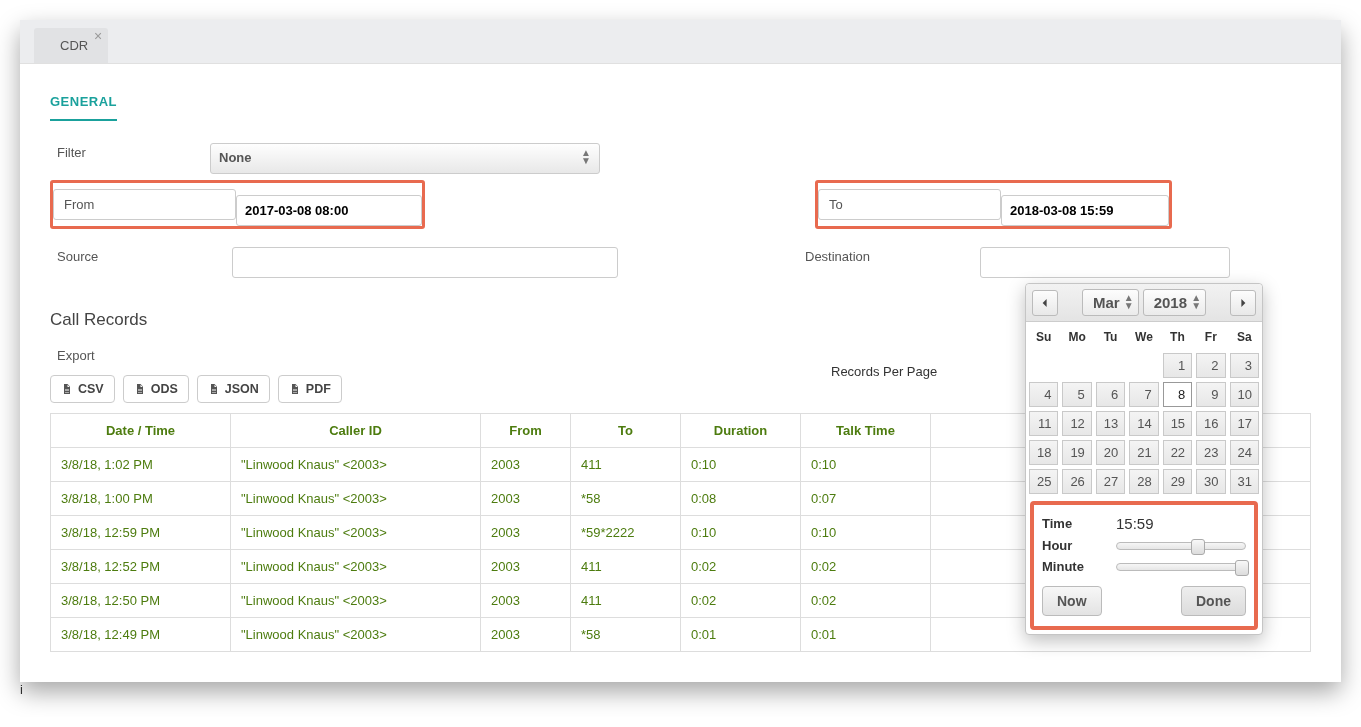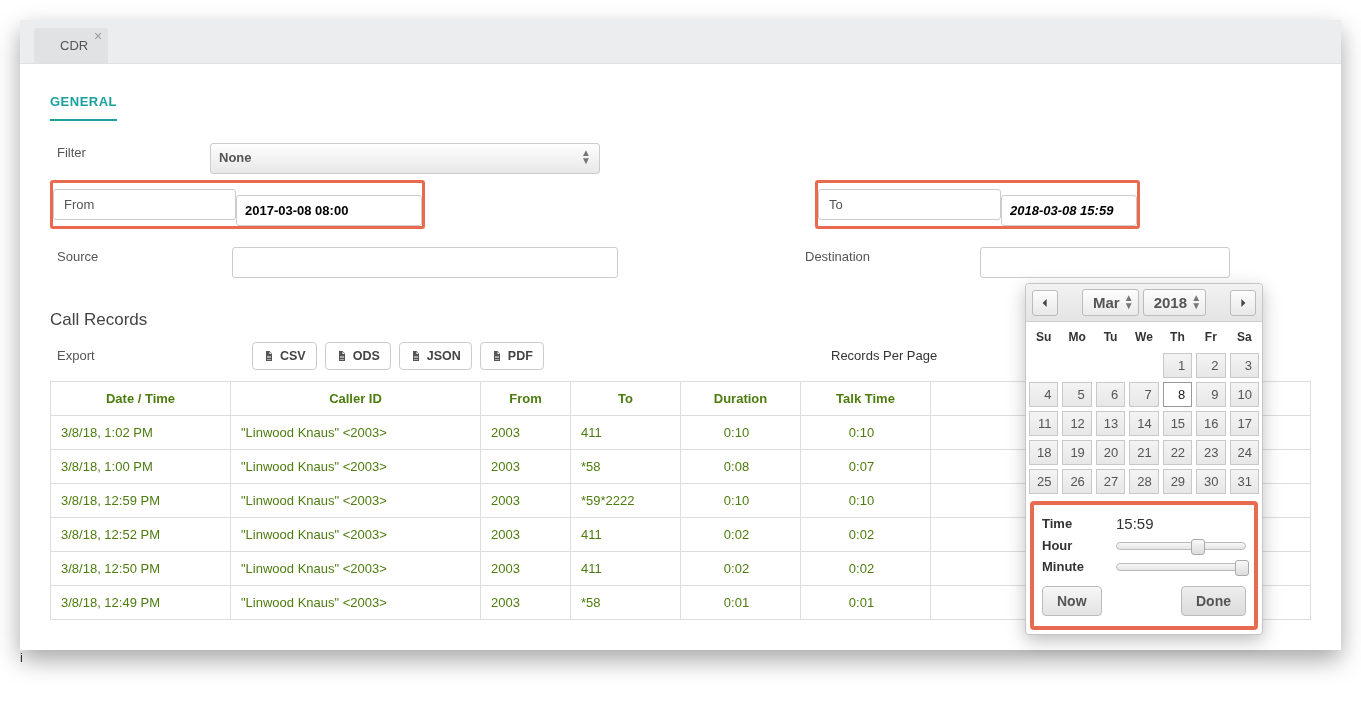--- a/index.html
+++ b/index.html
@@ -117,21 +117,21 @@
     margin-top: 10px;
     font-size:13px;
   }
   table.data th, table.data td {
     border:1px solid #ddd;
     padding: 9px 10px;
     text-align:left;
     color:#4d7c0f;
   }
   table.data th { font-weight:bold; text-align:center; background:#fff; }
-  table.data td.num { text-align:center; padding-right:18px; }
+  table.data td.num { text-align:left; padding-right:18px; }
   
   .datepicker {
     position:absolute;
     top: 263px; left: 1005px;
     width: 238px;
     background:#fff;
     border:1px solid #c5c5c5;
     border-radius:4px;
     box-shadow: 0 6px 18px rgba(0,0,0,0.25);
     z-index: 50;
@@ -242,41 +242,41 @@
         </div>
       </div>
 
       <div class="form-row" style="margin-bottom:6px; gap: 390px;">
         <div class="date-cell hl">
           <div class="form-label">From</div>
           <input class="form-input" value="2017-03-08 08:00" style="">
         </div>
         <div class="date-cell hl">
           <div class="form-label">To</div>
-          <input class="form-input" style="width: 136px; font-style: italic;" value="2018-03-08 15:59">
+          <input class="form-input" style="width: 168px;" value="2018-03-08 15:59">
         </div>
       </div>
 
       <div class="form-row" style="gap: 180px;">
         <div class="form-group">
           <div class="form-label" style="width:182px">Source</div>
           <input class="form-input w386" value="" style="">
         </div>
         <div class="form-group">
           <div class="form-label" style="width:182px">Destination</div>
           <input class="form-input" style="width: 250px;" value="">
         </div>
       </div>
     </div>
 
     <div class="section">
       <h3>Call Records</h3>
 
       <div class="records-line">
-        <div style="display:flex; align-items:center; gap:20px;">
+        <div style="display:flex; align-items:flex-start; gap:4px;flex-direction:column;">
           <div class="form-label" style="width:182px">Export</div>
           <div class="btn-row">
             <div class="btn">
               <svg viewBox="0 0 24 24">
                   <path d="M13 2H6v20h12V7l-5-5zm0 1.5L17.5 8H13V3.5zM8 12h8v1H8v-1zm0 3h8v1H8v-1zm0 3h8v1H8v-1z"></path>
                 </svg>
               <span>CSV</span>
             </div>
             <div class="btn">
               <svg viewBox="0 0 24 24">

